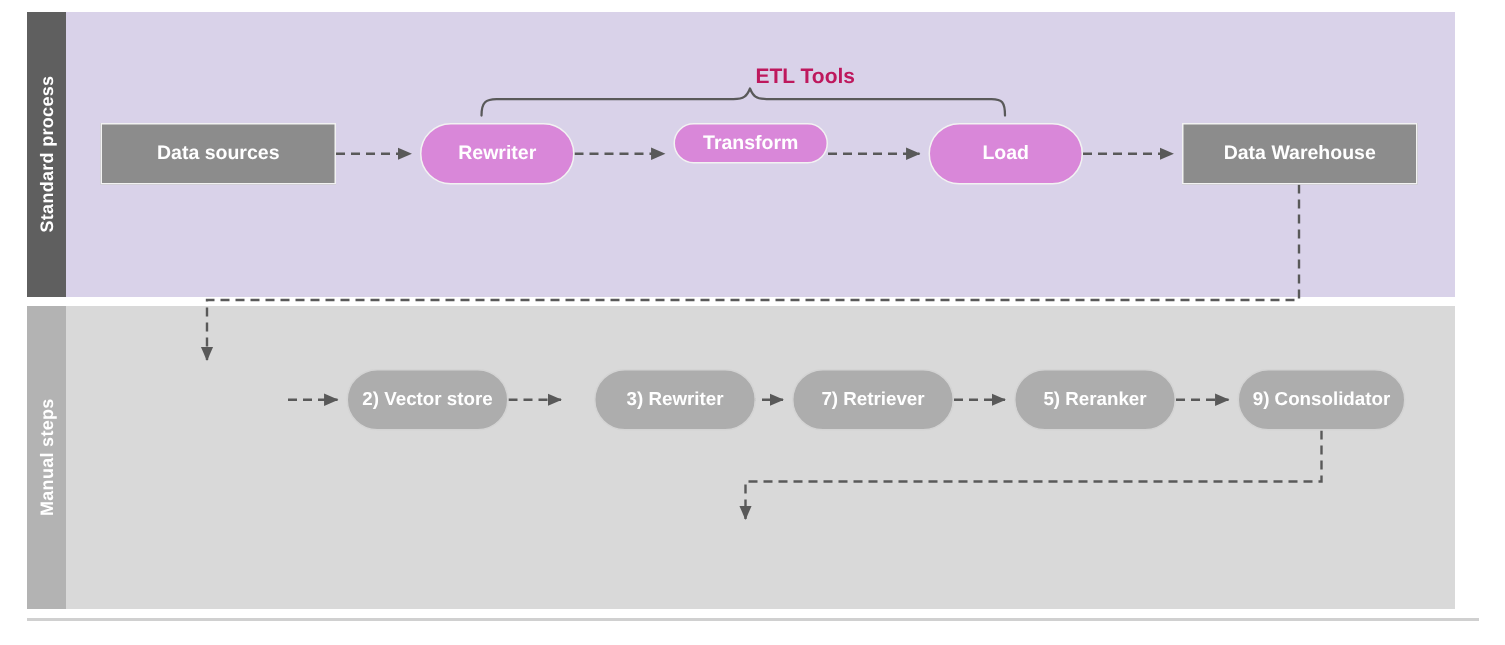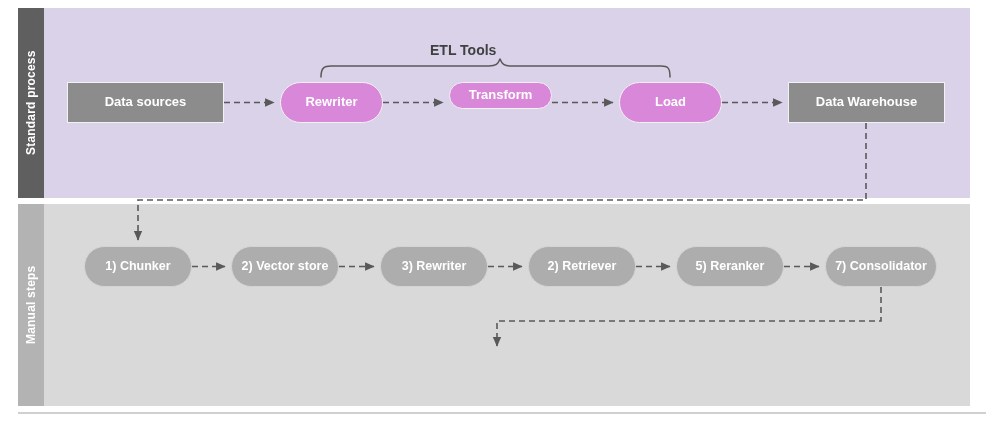--- a/index.html
+++ b/index.html
@@ -98,36 +98,36 @@
   
   #n-data-sources { left: 67px;  top: 82px;  width: 157px; height: 41px; }
   #n-extract      { left: 280px; top: 82px;  width: 103px; height: 41px; }
   #n-transform    { left: 449px; top: 82px;  width: 103px; height: 27px; }
   #n-load         { left: 619px; top: 82px;  width: 103px; height: 41px; }
   #n-warehouse    { left: 788px; top: 82px;  width: 157px; height: 41px; }
 
   
   #n-chunker      { left: 84px;  top: 246px; width: 108px; height: 41px; }
   #n-vector       { left: 231px; top: 246px; width: 108px; height: 41px; }
-  #n-rewriter     { left: 380px; top: 246px; width: 108px; height: 41px; }
+  #n-rewriter     { left: 396px; top: 246px; width: 108px; height: 41px; }
   #n-retriever    { left: 528px; top: 246px; width: 108px; height: 41px; }
   #n-reranker     { left: 676px; top: 246px; width: 108px; height: 41px; }
   #n-consolidator { left: 825px; top: 246px; width: 112px; height: 41px; }
   #n-bad-output   { left: 417px; top: 352px; width: 160px; height: 40px; }
 
   
   #etl-label {
     position: absolute;
     left: 430px;
     top: 42px;
     width: 140px;
-    text-align: left;
+    text-align: right;
     font-size: 14px;
     font-weight: bold;
-    color: #404040;
+    color: #be185d;
   }
 
   
   #wires {
     position: absolute;
     left: 0; top: 0;
     width: 1003px;
     height: 430px;
     pointer-events: none;
   }
@@ -188,26 +188,25 @@
   <div class="node node-rect" id="n-data-sources">Data sources</div>
 
   <div class="node pill-purple" id="n-extract">Rewriter</div>
 
   <div class="node pill-purple" id="n-transform">Transform</div>
 
   <div class="node pill-purple" id="n-load">Load</div>
 
   <div class="node node-rect" id="n-warehouse">Data Warehouse</div>
 
-  <div class="node pill-gray" id="n-chunker">1) Chunker</div>
 
   <div class="node pill-gray" id="n-vector">2) Vector store</div>
 
   <div class="node pill-gray" id="n-rewriter">3) Rewriter</div>
 
-  <div class="node pill-gray" id="n-retriever">2) Retriever</div>
+  <div class="node pill-gray" id="n-retriever">7) Retriever</div>
 
   <div class="node pill-gray" id="n-reranker">5) Reranker</div>
 
-  <div class="node pill-gray" id="n-consolidator">7) Consolidator</div>
+  <div class="node pill-gray" id="n-consolidator">9) Consolidator</div>
 
 
 </div>
 
 </body></html>

